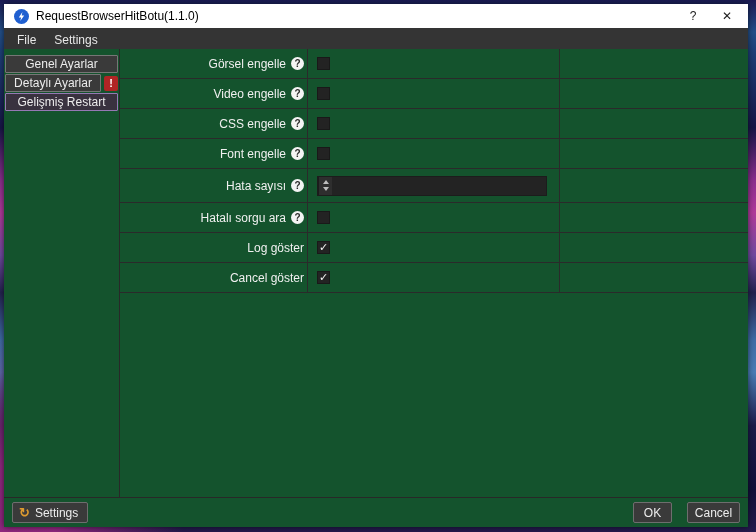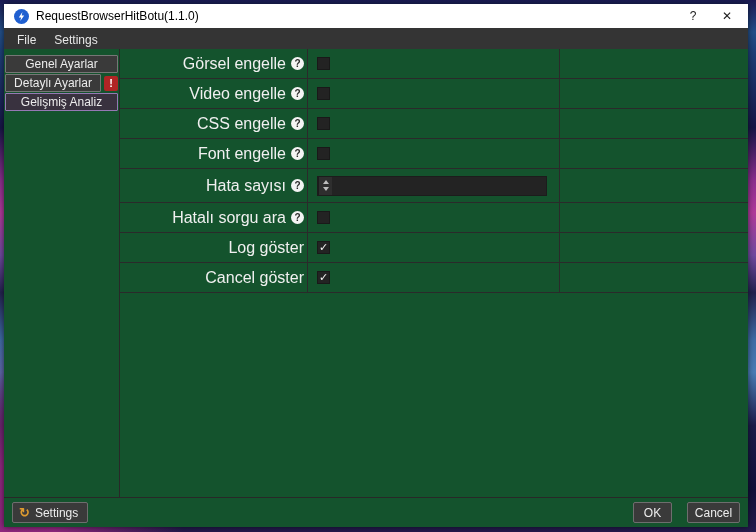--- a/index.html
+++ b/index.html
@@ -38,21 +38,21 @@
     color:#ececec; background:#3a3a3a; border:1px solid #767676; border-radius:1px;
     overflow:hidden; white-space:nowrap; }
   .side-tab.selected { border-color:#9678b4; background:#39323f; }
   .badge { width:14px; height:15px; margin-left:3px; background:#b02525; color:#fff; font-size:11px;
     font-weight:bold; text-align:center; line-height:15px; border-radius:2px; flex:0 0 auto; }
   .form { flex:1 1 auto; display:flex; flex-direction:column; }
   .frow { display:flex; height:30px; border-bottom:1px solid #2a2a2a; flex:0 0 auto; }
   .frow.tall { height:34px; }
   .cell-label { width:188px; flex:0 0 auto; display:flex; align-items:center; justify-content:flex-end;
     padding-right:3px; border-right:1px solid #2a2a2a; gap:5px; }
-  .cell-label .lbl { color:#f0f0f0; font-size:16px; white-space:nowrap; }
+  .cell-label .lbl { color:#f0f0f0; font-size:12px; white-space:nowrap; }
   .help-ic { width:13px; height:13px; border-radius:50%; background:#f4f4f4; color:#2a2a2a;
     font-size:10px; font-weight:bold; text-align:center; line-height:13px; flex:0 0 auto; }
   .cell-widget { width:252px; flex:0 0 auto; display:flex; align-items:center; padding-left:9px;
     border-right:1px solid #2a2a2a; }
   .cell-rest { flex:1 1 auto; }
   .checkbox { width:13px; height:13px; background:#232323; border:1px solid #191919;
     display:flex; align-items:center; justify-content:center; color:#f5f5f5; font-size:11px; line-height:11px; }
   .spin { width:230px; height:20px; background:#232323; border:1px solid #1c1c1c; display:flex;
     align-items:center; }
   .spin .val { flex:1 1 auto; color:#e6e6e6; font-size:12px; padding-left:6px; }
@@ -97,21 +97,21 @@
   <div class="content">
     <div class="sidebar">
         <div class="side-row">
           <div class="side-tab">Genel Ayarlar</div>
         </div>
         <div class="side-row">
           <div class="side-tab">Detaylı Ayarlar</div>
           <div class="badge">!</div>
         </div>
         <div class="side-row">
-          <div class="side-tab selected">Gelişmiş Analiz</div>
+          <div class="side-tab selected">Gelişmiş Restart</div>
         </div>
       </div>
     <div class="form">
         <div class="frow">
           <div class="cell-label">
             <span class="lbl">Görsel engelle</span>
             <span class="help-ic">?</span>
           </div>
           <div class="cell-widget">
             <div class="checkbox"></div>

